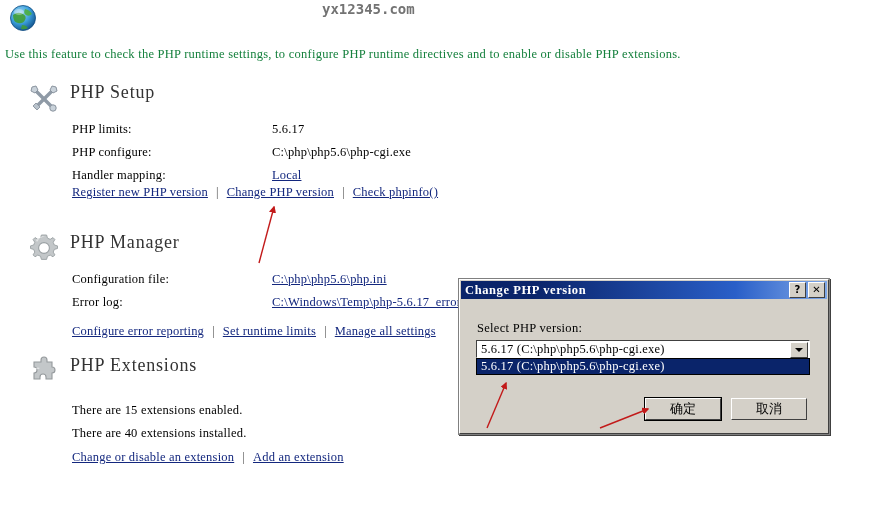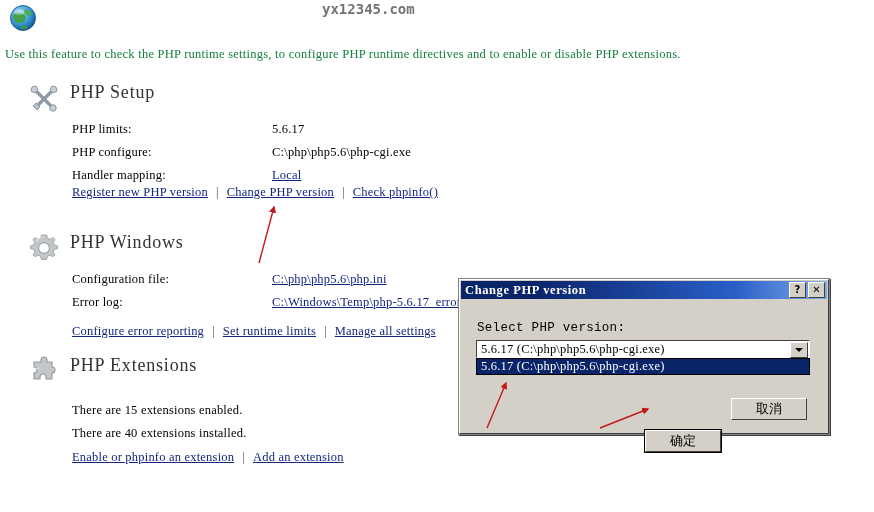--- a/index.html
+++ b/index.html
@@ -163,21 +163,20 @@
     justify-content: center;
     line-height: 1;
     cursor: pointer;
   }
   .dlg-label {
     position: absolute;
     left: 18px; top: 42px;
     font-size: 12.5px;
     letter-spacing: 0.3px;
     white-space: nowrap;
-    font-family: Liberation Mono, monospace;
   }
   .combo {
     position: absolute;
     left: 17px; top: 61px;
     width: 334px; height: 18px;
     background: #ffffff;
     border-top: 1px solid #404040;
     border-left: 1px solid #404040;
     border-right: 1px solid #ffffff;
     border-bottom: 1px solid #ffffff;
@@ -245,21 +244,21 @@
     border-bottom: 1px solid #404040;
     font-family: "DejaVu Sans", sans-serif;
     font-size: 13px;
     color: #000;
     display: flex;
     align-items: center;
     justify-content: center;
     cursor: pointer;
     box-sizing: border-box;
   }
-  .dlg-btn.default { left: 186px; outline: 1px solid #000; outline-offset: 0px; margin-top: 32px; }
+  .dlg-btn.default { left: 186px; outline: 1px solid #000; outline-offset: 0px; }
   .dlg-btn.cancel  { left: 272px; }
 
   
   .annot-layer {
     position: absolute;
     left: 0; top: 0;
     width: 874px; height: 512px;
     pointer-events: none;
     z-index: 20;
   }
@@ -331,21 +330,21 @@
 <div class="section" style="top:232px;">
   <span class="section-icon">
     <svg width="32" height="32" viewBox="0 0 32 32">
       <g fill="#c3c7c9" stroke="#9aa0a3" stroke-width="0.9">
         <path d="M16 3 l2.6 0 l0.9 3.2 l2.7 1.1 l2.8 -1.7 l1.9 1.9 l-1.7 2.8 l1.1 2.7 l3.2 0.9 l0 2.6 l-3.2 0.9 l-1.1 2.7 l1.7 2.8 l-1.9 1.9 l-2.8 -1.7 l-2.7 1.1 l-0.9 3.2 l-2.6 0 l-2.6 0 l-0.9 -3.2 l-2.7 -1.1 l-2.8 1.7 l-1.9 -1.9 l1.7 -2.8 l-1.1 -2.7 l-3.2 -0.9 l0 -2.6 l3.2 -0.9 l1.1 -2.7 l-1.7 -2.8 l1.9 -1.9 l2.8 1.7 l2.7 -1.1 l0.9 -3.2 z"></path>
       </g>
       <circle cx="16" cy="16" r="5.4" fill="#ffffff" stroke="#9aa0a3" stroke-width="1.1"></circle>
       <path d="M8 8 q4 -4 9 -4 q-6 2 -8 6z" fill="#ffffff" opacity="0.55"></path>
     </svg>
   </span>
-  <div class="section-title">PHP Windows</div>
+  <div class="section-title">PHP Manager</div>
 
   <div class="prop-row" style="top:40px;">
     <span class="prop-label">Configuration file:</span>
     <span class="prop-value link">C:\php\php5.6\php.ini</span>
   </div>
   <div class="prop-row" style="top:63px;">
     <span class="prop-label">Error log:</span>
     <span class="prop-value link">C:\Windows\Temp\php-5.6.17_errors.log</span>
   </div>
 
@@ -364,21 +363,21 @@
       <path d="M13 5 a3 3 0 0 1 6 0 v2 h5 v5 a3 3 0 0 1 0 6 v6 h-6 v-2 a3 3 0 0 0 -6 0 v2 h-6 v-6 a3 3 0 0 0 0 -6 v-5 h7 z" fill="#c3c7c9" stroke="#94999c" stroke-width="1.1"></path>
       <path d="M8 13 q2 -1 4 0 q-2 2 -4 1z" fill="#ffffff" opacity="0.5"></path>
     </svg>
   </span>
   <div class="section-title">PHP Extensions</div>
 
   <div class="plain-row" style="top:40px;">There are 15 extensions enabled.</div>
   <div class="plain-row" style="top:63px;">There are 40 extensions installed.</div>
 
   <div class="actions" style="top:95px;">
-    <span class="link">Enable or phpinfo an extension</span>
+    <span class="link">Change or disable an extension</span>
     <span class="sep">|</span>
     <span class="link">Add an extension</span>
   </div>
 </div>
 
 <div class="dialog">
   <div class="dialog-inner-border"></div>
 
   <div class="titlebar">
     <span class="titlebar-text">Change PHP version</span>

